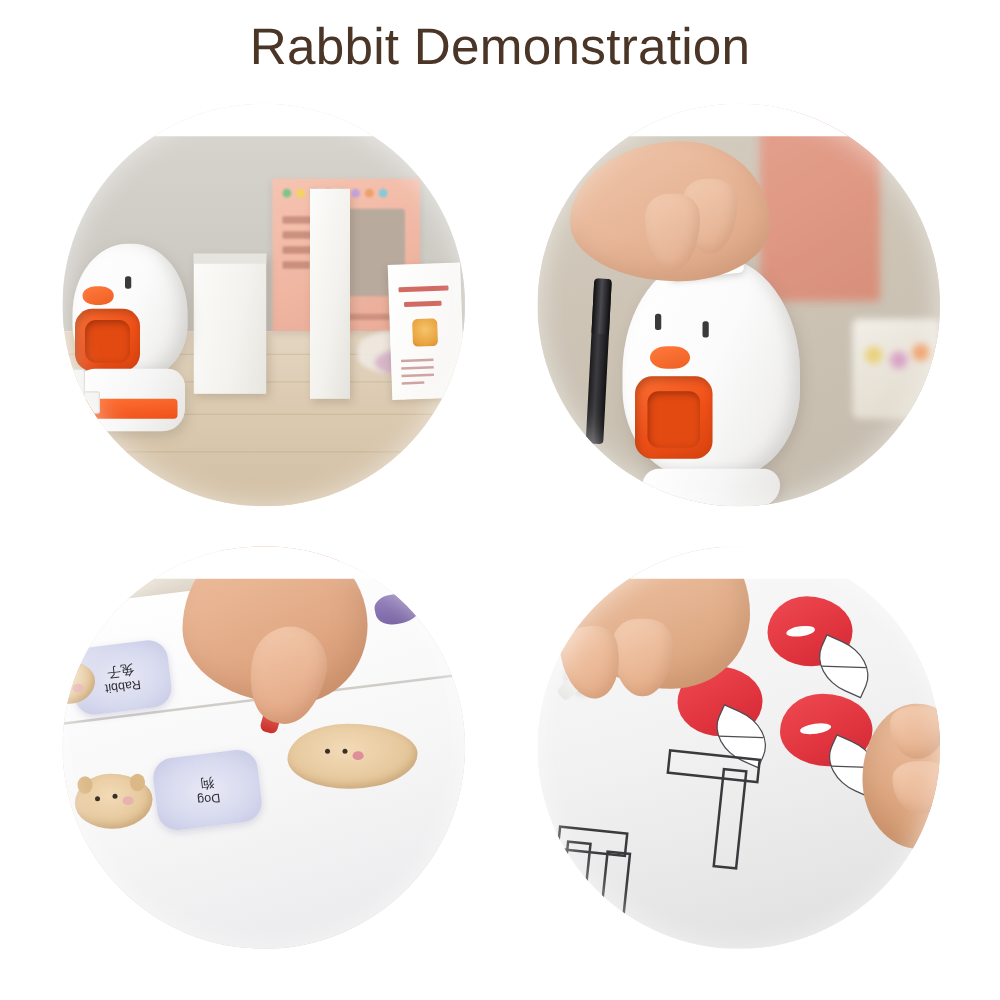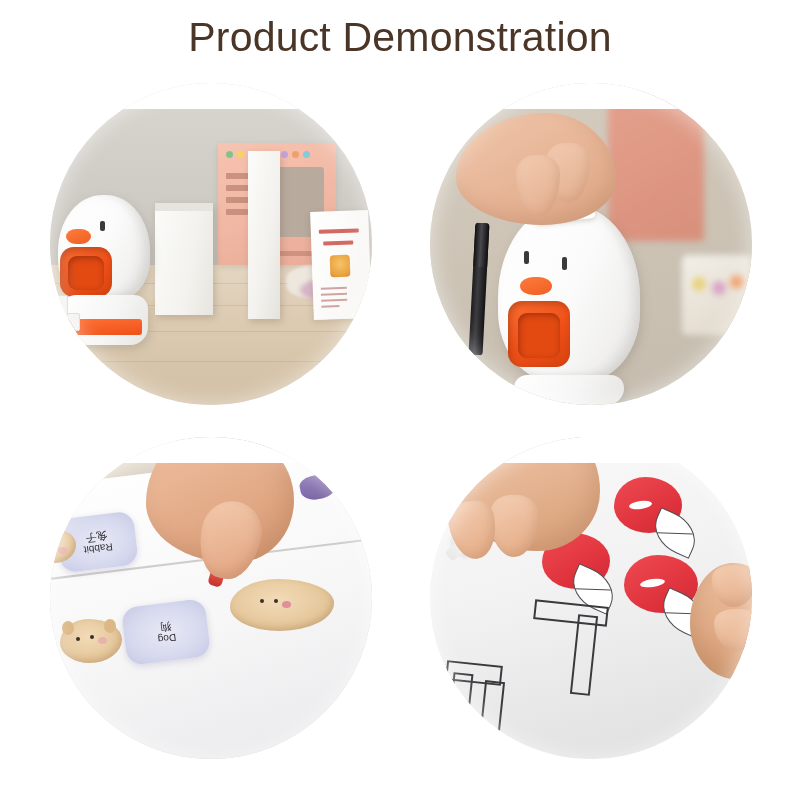--- a/index.html
+++ b/index.html
@@ -415,21 +415,21 @@
     pointer-events: none;
   }
   .top-white {
     position: absolute; left: 0; top: 0; width: 322px; height: 26px;
     background: #ffffff; pointer-events: none;
   }
 </style>
 </head>
 <body style="background: rgb(255, 255, 255);">
 
-<div class="page-title" style="color: rgb(74, 53, 38);">Product Demonstration</div>
+<div class="page-title" style="color: rgb(74, 53, 38);">Rabbit Demonstration</div>
 
 <div class="photo-grid">
 
   <div class="photo-circle tl">
     <div class="scene">
       <div class="s1-wall">
         <div class="s1-wall-top"></div>
       </div>
       <div class="s1-table">
         <div class="grain" style="top:18px"></div>

